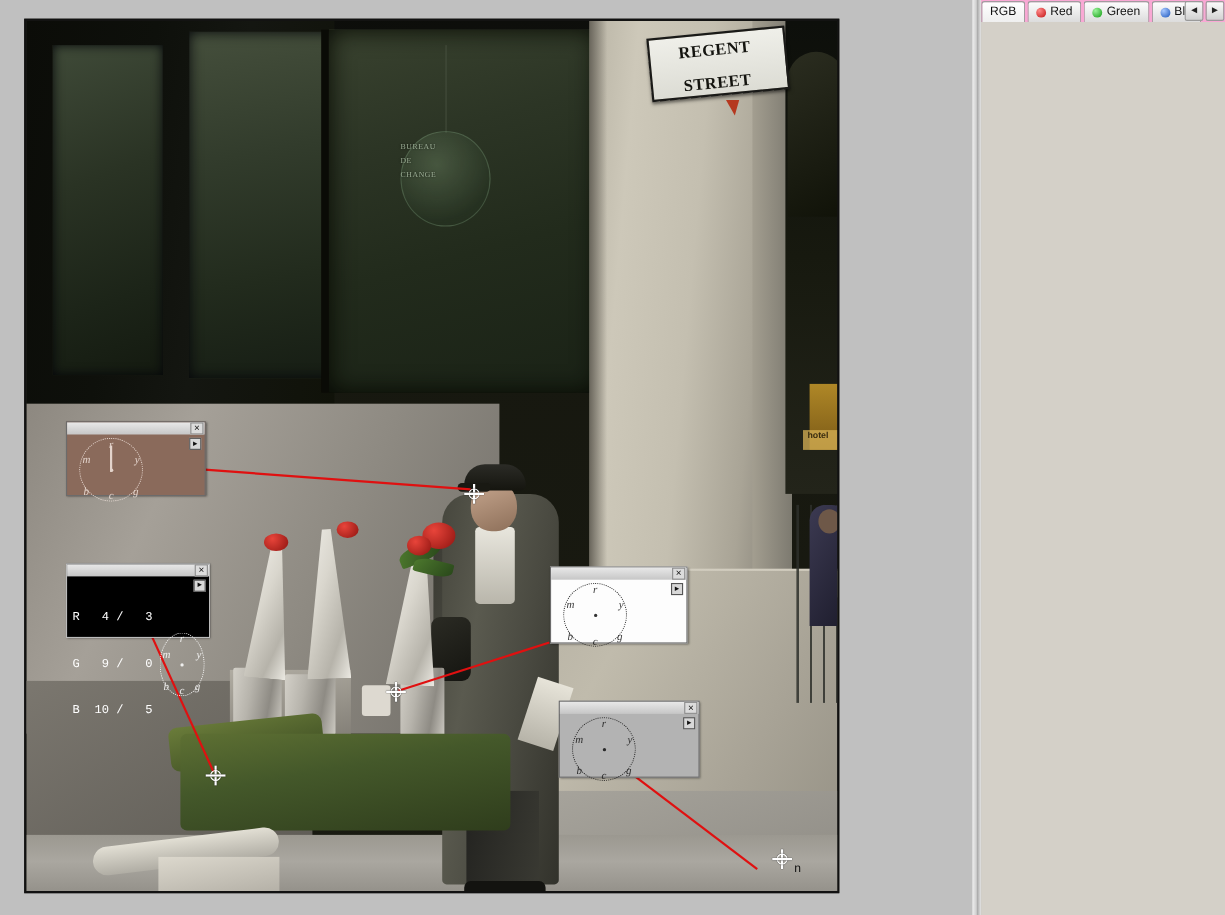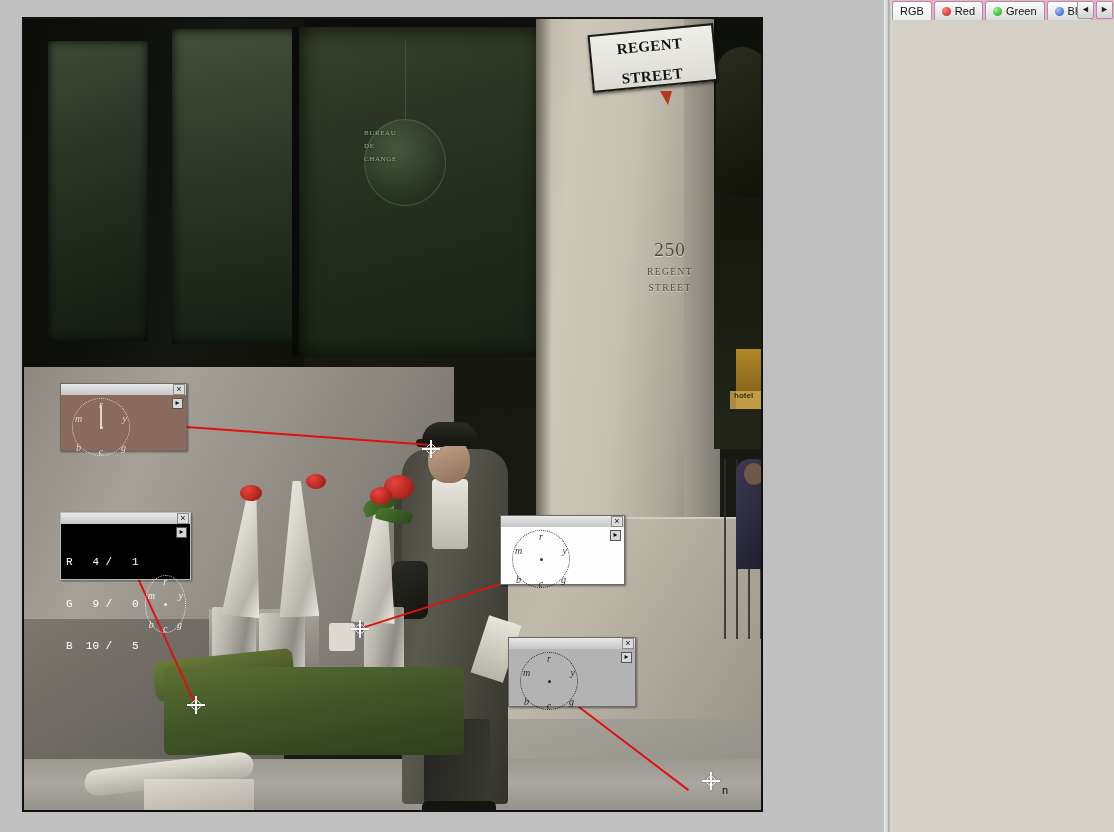--- a/index.html
+++ b/index.html
@@ -208,25 +208,20 @@
       <div class="sc" id="dark-right"></div>
       <div class="sc" id="arch"></div>
       <div class="sc" id="amber"></div>
       <div class="sc" id="amber2"></div>
       <div id="hotel-txt">hotel</div>
 
       <div class="sc" id="signboard"></div>
       <div id="signtxt">REGENT STREET</div>
       <div class="sc" id="redflag"></div>
 
-      <div id="engrave">
-        <span class="n">250</span>
-        <span class="l">REGENT</span>
-        <span class="l">STREET</span>
-      </div>
 
       <div class="sc" id="leftwall"></div>
       <div class="sc" id="leftwall2"></div>
       <div class="sc" id="ledge"></div>
       <div class="sc" id="lowerwall"></div>
       <div class="sc" id="railing"></div>
       <div class="sc" id="pave2"></div>
       <div class="sc" id="pavement"></div>
 
       <div class="sc" id="woman"></div>
@@ -303,21 +298,21 @@
     </div>
     <div class="tip-pin">▸</div>
   </div>
 
   <div class="tip" id="tip2">
     <div class="tip-bar">
       <div class="tip-x">×</div>
     </div>
     <div class="tip-body">
       <div class="tip-vals">
-        <div>R   4 /   1</div>
+        <div>R   4 /   3</div>
         <div>G   9 /   0</div>
         <div>B  10 /   5</div>
       </div>
       <div class="wheel">
         <span class="wr">r</span>
         <span class="wy">y</span>
         <span class="wg">g</span>
         <span class="wc">c</span>
         <span class="wb">b</span>
         <span class="wm">m</span>

